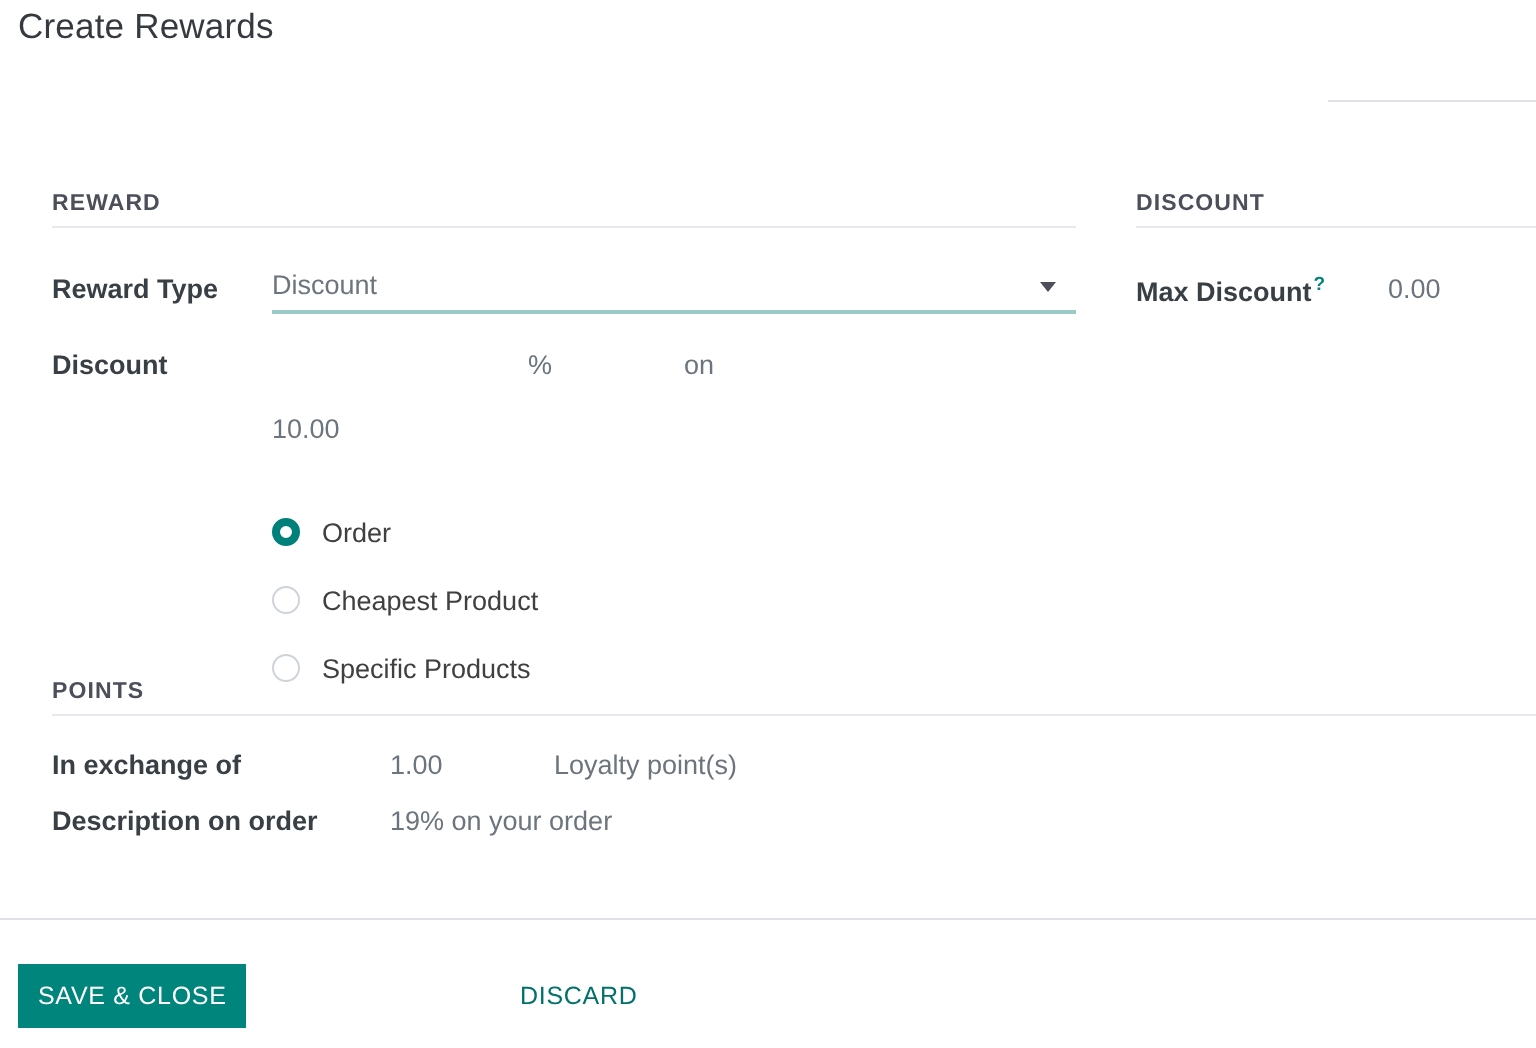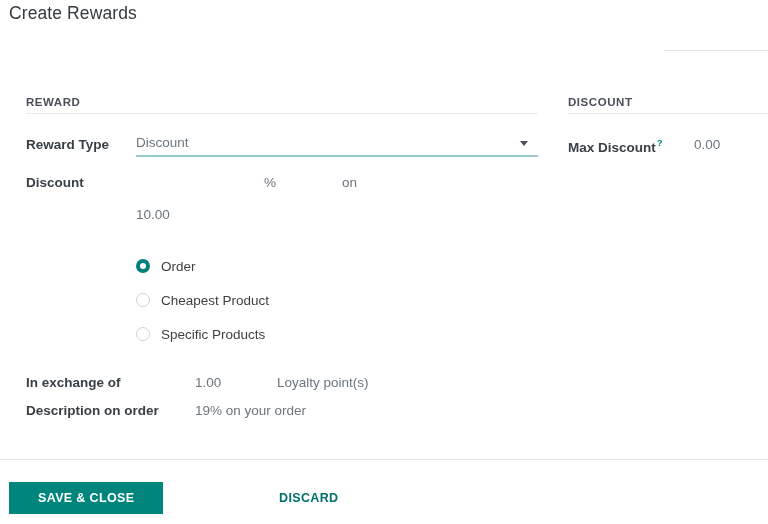--- a/index.html
+++ b/index.html
@@ -177,28 +177,28 @@
     width: 768px;
     height: 65px;
     border-top: 1px solid #dee2e6;
     background: #ffffff;
   }
   .btn {
     position: absolute;
     top: 22px;
     height: 32px;
     font-size: 12.5px;
-    font-weight: bold;
+    font-weight: normal;
     letter-spacing: 0.35px;
     border: none;
     cursor: pointer;
     font-family: "Liberation Sans", sans-serif;
     line-height: 32px;
     text-align: center;
-    padding: 0 29px;
+    padding: 0 10px;
   }
   .btn-primary {
     background: #00857c;
     color: #ffffff;
   }
   .btn-link {
     background: transparent;
     color: #00716b;
   }
   #btn-save-close { left: 9px; }
@@ -240,20 +240,21 @@
     </div>
     <div class="radio-row" id="radio-cheapest">
       <span class="radio-dot"></span>
       <span class="radio-label">Cheapest Product</span>
     </div>
     <div class="radio-row" id="radio-specific">
       <span class="radio-dot"></span>
       <span class="radio-label">Specific Products</span>
     </div>
 
+    <div class="section-head" id="sec-points">POINTS</div>
 
     <div class="f-label" id="lbl-exchange">In exchange of</div>
     <div class="f-value" id="val-exchange">1.00</div>
     <div class="f-static" id="unit-points">Loyalty point(s)</div>
 
     <div class="f-label" id="lbl-desc">Description on order</div>
     <div class="f-value" id="val-desc">19% on your order</div>
 
   </div>
 

